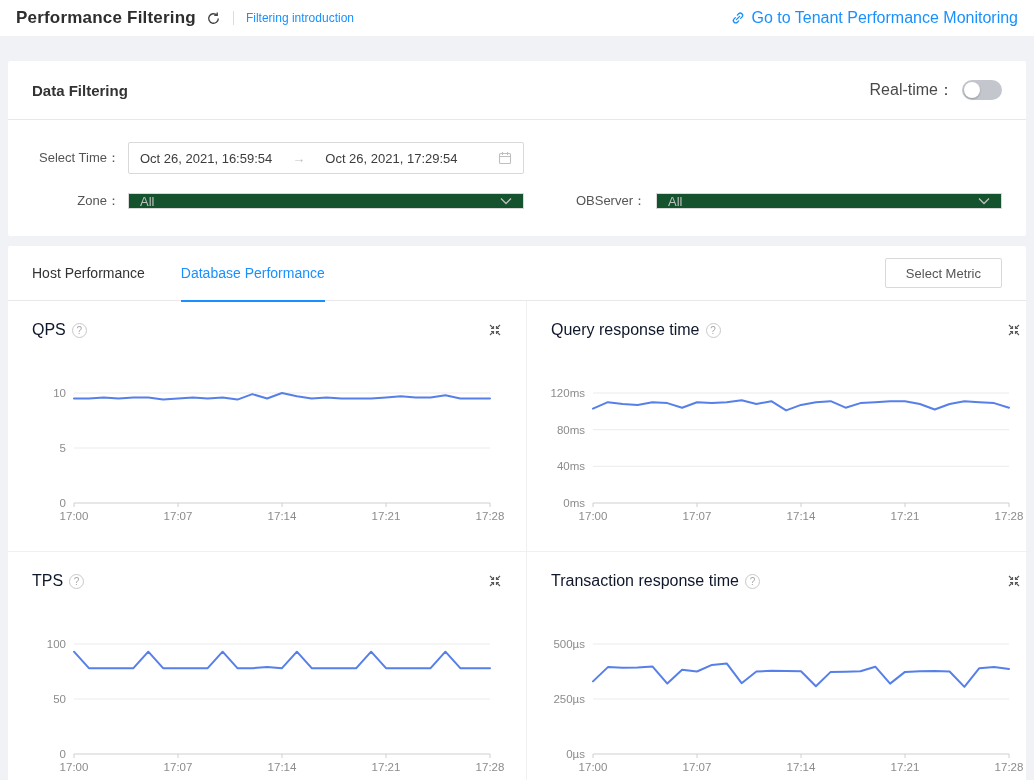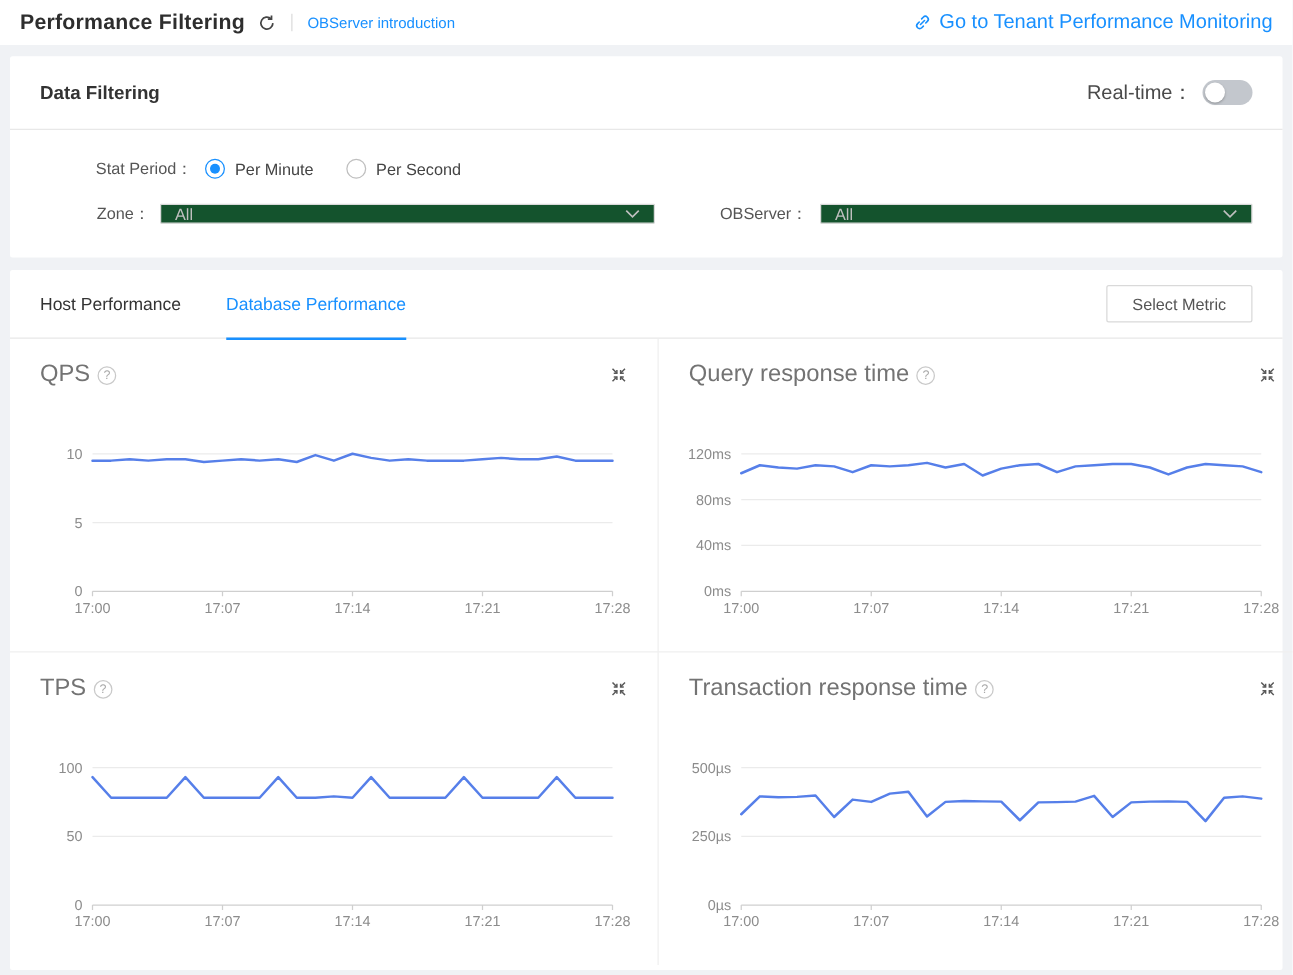--- a/index.html
+++ b/index.html
@@ -12,21 +12,21 @@
   
   .topbar { height:36px; background:#fff; display:flex; align-items:center; padding:0 16px; }
   .page-title { font-size:17px; font-weight:700; color:#2e2e2e; letter-spacing:.2px; }
   .refresh-wrap { margin-left:10px; display:flex; align-items:center; }
   .vdiv { width:1px; height:14px; background:#dcdcdc; margin:0 12px; }
   .fn-link { font-size:12px; color:#1890ff; cursor:pointer; }
   .spacer { flex:1; }
   .tenant-link { font-size:16px; color:#1890ff; display:flex; align-items:center; gap:6px; cursor:pointer; }
   
   .card { background:#fff; margin:0 8px; border-radius:2px; }
-  .filter-card { margin-top:9px; }
+  .filter-card { margin-top:25px; }
   .card-head { display:flex; align-items:center; justify-content:space-between;
                padding:0 24px; height:59px; border-bottom:1px solid #e8e8e8; }
   .card-title { font-size:15px; font-weight:700; color:#333; }
   .realtime { display:flex; align-items:center; gap:8px; font-size:16px; color:#4a4a4a; }
   .toggle { width:40px; height:20px; border-radius:10px; background:#c3c7cd; position:relative; cursor:pointer; }
   .toggle::after { content:""; position:absolute; top:2px; left:2px; width:16px; height:16px;
                    border-radius:50%; background:#fff; box-shadow:0 1px 2px rgba(0,0,0,.25); }
   
   .filter-body { padding:22px 24px 26px; }
   .frow { display:flex; align-items:center; }
@@ -56,40 +56,40 @@
          position:relative; cursor:pointer; }
   .tab.active { color:#1890ff; }
   .tab.active::after { content:""; position:absolute; left:0; right:0; bottom:-1px; height:2px; background:#1890ff; }
   .metric-btn { margin-left:auto; height:30px; padding:0 20px; border:1px solid #d9d9d9; border-radius:2px;
                 background:#fff; font-size:13px; color:#555; display:flex; align-items:center; cursor:pointer; }
   .grid { display:grid; grid-template-columns:1fr 1fr; }
   .cell { padding:18px 24px 20px; }
   .cell.bR { border-right:1px solid #f0f0f0; }
   .cell.bB { border-bottom:1px solid #f0f0f0; }
   .cell-head { display:flex; align-items:center; height:22px; }
-  .cell-title { font-size:19px; color:#737373; }
+  .cell-title { font-size:16px; color:#0f172a; }
   .help { width:15px; height:15px; border:1px solid #c9c9c9; border-radius:50%; color:#a8a8a8;
           font-size:10px; line-height:13px; text-align:center; margin-left:6px; }
   .expand { margin-left:auto; display:flex; cursor:pointer; }
   svg.chart { display:block; margin-top:44px; overflow:visible; }
   svg.chart text.tick { font-family:"Liberation Sans",sans-serif; font-size:11.5px; fill:#8c8c8c; }
 </style>
 </head>
 <body>
 
 <div class="topbar">
   <span class="page-title">Performance Filtering</span>
   <span class="refresh-wrap">
     <svg width="15" height="15" viewBox="0 0 15 15">
       <path d="M12.3 7.5a4.8 4.8 0 1 1-1.4-3.4" fill="none" stroke="#454545" stroke-width="1.4"></path>
       <path d="M11.2 1.4v2.9H8.3" fill="none" stroke="#454545" stroke-width="1.4"></path>
     </svg>
   </span>
   <span class="vdiv"></span>
-  <span class="fn-link">OBServer introduction</span>
+  <span class="fn-link">Filtering introduction</span>
   <span class="spacer"></span>
   <span class="tenant-link">
     <span style="display:flex;">
       <svg width="14" height="14" viewBox="0 0 14 14">
         <path d="M5.4 8.6l3.2-3.2M6.3 4.1l1.3-1.3a2.3 2.3 0 0 1 3.3 3.3L9.6 7.4M7.7 9.9l-1.3 1.3a2.3 2.3 0 0 1-3.3-3.3l1.3-1.3" fill="none" stroke="#1890ff" stroke-width="1.3" stroke-linecap="round"></path>
       </svg>
     </span>
     <span>Go to Tenant Performance Monitoring</span>
   </span>
 </div>
@@ -97,30 +97,31 @@
 <div class="card filter-card">
   <div class="card-head">
     <span class="card-title">Data Filtering</span>
     <span class="realtime">
       <span>Real-time：</span>
       <span class="toggle" id="realtime-toggle"></span>
     </span>
   </div>
   <div class="filter-body">
     <div class="frow">
-      <div class="fgroup g2">
-        <span class="flabel">Stat Period：</span>
-        <div class="radio-group">
-          <span class="radio checked">
-            <span class="rdot"></span>
-            <span>Per Minute</span>
-          </span>
-          <span class="radio">
-            <span class="rdot"></span>
-            <span>Per Second</span>
+      <div class="fgroup g1">
+        <span class="flabel">Select Time：</span>
+        <div class="range-input">
+          <span>Oct 26, 2021, 16:59:54</span>
+          <span class="range-arrow">→</span>
+          <span>Oct 26, 2021, 17:29:54</span>
+          <span class="cal-icon">
+            <svg width="14" height="14" viewBox="0 0 14 14">
+              <rect x="1.5" y="2.5" width="11" height="10" rx="1" fill="none" stroke="#bfbfbf" stroke-width="1.1"></rect>
+              <path d="M1.5 5.5h11M4.5 1v3M9.5 1v3" fill="none" stroke="#bfbfbf" stroke-width="1.1"></path>
+            </svg>
           </span>
         </div>
       </div>
     </div>
     <div class="frow">
       <div class="fgroup g1">
         <span class="flabel">Zone：</span>
         <div class="select">
           <span>All</span>
           <span class="chev">

